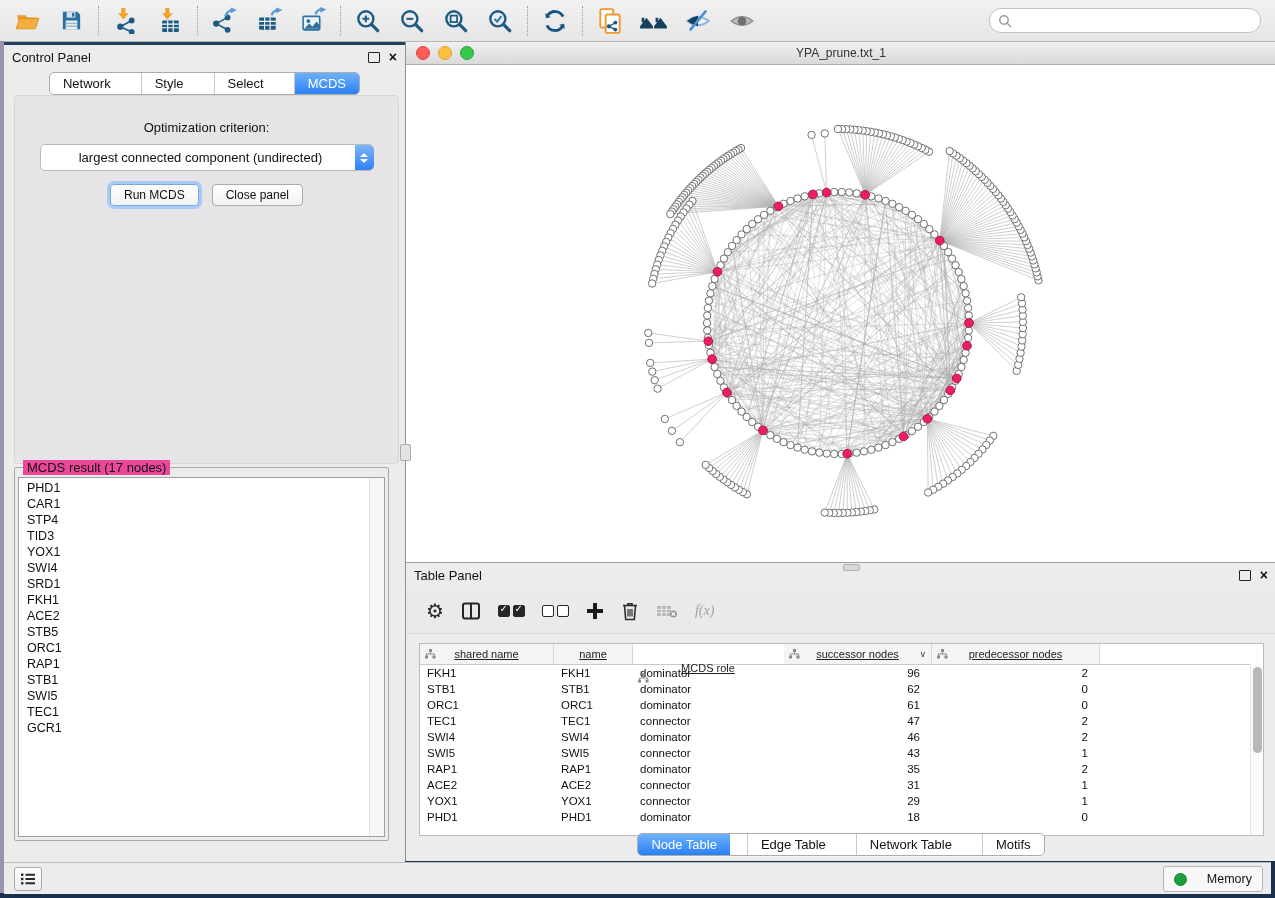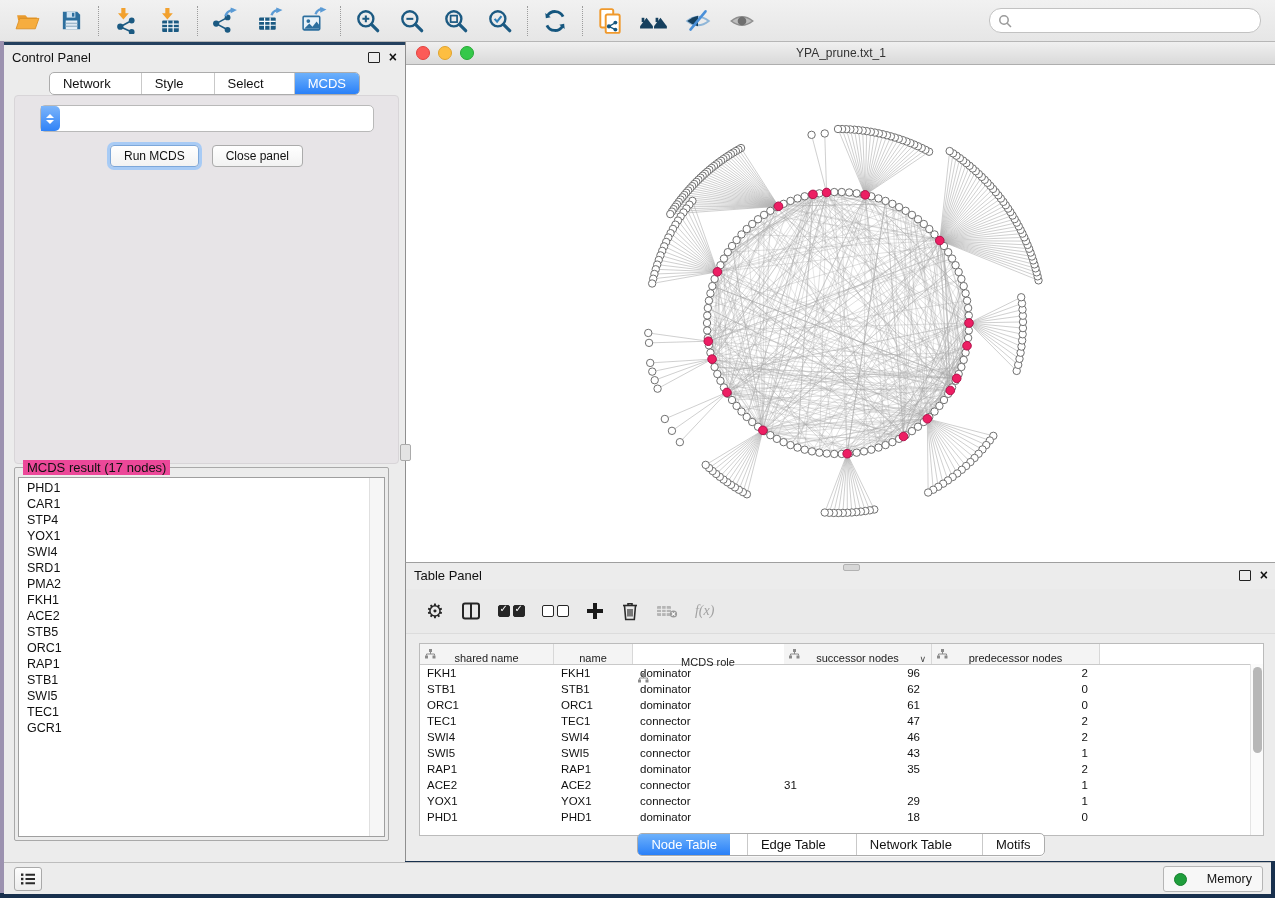--- a/index.html
+++ b/index.html
@@ -73,22 +73,22 @@
               padding-left:20px;border-bottom:1px solid #dcdcdc;background:#eaeaea;}
   .tp-ic{display:flex;align-items:center;justify-content:center;cursor:pointer;}
   .gear-glyph{font-size:20px;color:#262626;line-height:1;}
   .cb{width:10px;height:10px;border:1.6px solid #262626;border-radius:2px;background:#fff;}
   .cb.on{background:#262626;position:relative;}
   .cb.on::after{content:"✓";position:absolute;left:0.5px;top:-3.5px;color:#fff;font-size:10px;}
   .cb-pair{display:flex;gap:3px;}
   .fx{font-family:"Liberation Serif",serif;font-style:italic;font-size:14px;color:#a2a2a2;cursor:default;}
   .tbl{position:absolute;left:13px;right:12px;top:80px;height:191px;background:#fff;border:1px solid #bbb;overflow:hidden;}
   .tbl-head{display:flex;height:20px;border-bottom:1px solid #c9c9c9;}
-  .th{position:relative;display:flex;align-items:flex-end;justify-content:center;background:#f4f4f4;
-      border-right:1px solid #d8d8d8;font-size:11px;color:#222;cursor:pointer;box-sizing:border-box;}
+  .th{position:relative;display:flex;align-items:center;justify-content:center;background:#f4f4f4;
+      border-right:1px solid #d8d8d8;font-size:11px;color:#222;cursor:pointer;box-sizing:border-box;text-decoration:underline;}
   .th-ic{position:absolute;left:5px;top:5px;}
   .th-sort{position:absolute;right:5px;font-size:9px;color:#444;}
   .tbl-row{display:flex;height:16px;align-items:center;}
   .td{font-size:11.5px;color:#111;box-sizing:border-box;white-space:nowrap;overflow:hidden;}
   .tbl-scroll{position:absolute;right:0;top:20px;bottom:0;width:12px;background:#fbfbfb;border-left:1px solid #e4e4e4;}
   .tbl-thumb{position:absolute;right:1px;top:3px;width:9px;height:86px;background:#b7b7b7;border-radius:5px;}
   .tbl-tabs-row{position:absolute;left:0;right:0;bottom:5px;display:flex;justify-content:center;}
   
   .status-bar{position:absolute;left:4px;top:862px;width:1267px;height:31px;background:#ececec;border-top:1px solid #bdbdbd;}
   .list-btn{position:absolute;left:10px;top:4px;width:26px;height:22px;background:linear-gradient(#fdfdfd,#ededed);
@@ -270,42 +270,44 @@
     </div>
     <div class="cp-tabs-row">
       <div class="seg" id="cp-tabs">
           <div class="seg-t">Network</div>
           <div class="seg-t">Style</div>
           <div class="seg-t">Select</div>
           <div class="seg-t sel">MCDS</div>
         </div>
     </div>
     <div class="cp-inner">
+      <div class="opt-label">Optimization criterion:</div>
       <div class="dropdown">
+        <span class="dd-val">largest connected component (undirected)</span>
         <span class="dd-cap">
             <i class="dd-up"></i>
             <i class="dd-dn"></i>
           </span>
       </div>
       <div class="btn-row">
         <button class="btn default">Run MCDS</button>
         <button class="btn">Close panel</button>
       </div>
     </div>
     <div class="groupbox">
       <span class="group-legend">MCDS result (17 nodes)</span>
       <div class="mcds-list-wrap">
         <div class="mcds-list" id="mcds-list">
             <div class="mcds-item">PHD1</div>
             <div class="mcds-item">CAR1</div>
             <div class="mcds-item">STP4</div>
+            <div class="mcds-item">TID3</div>
             <div class="mcds-item">YOX1</div>
             <div class="mcds-item">SWI4</div>
             <div class="mcds-item">SRD1</div>
-            <div class="mcds-item">PMA2</div>
             <div class="mcds-item">FKH1</div>
             <div class="mcds-item">ACE2</div>
             <div class="mcds-item">STB5</div>
             <div class="mcds-item">ORC1</div>
             <div class="mcds-item">RAP1</div>
             <div class="mcds-item">STB1</div>
             <div class="mcds-item">SWI5</div>
             <div class="mcds-item">TEC1</div>
             <div class="mcds-item">GCR1</div>
           </div>
@@ -1387,21 +1389,21 @@
             <div class="td" style="width: 134px; text-align: left; padding: 0px 0px 0px 7px;">RAP1</div>
             <div class="td" style="width: 79px; text-align: left; padding: 0px 0px 0px 7px;">RAP1</div>
             <div class="td" style="width: 151px; text-align: left; padding: 0px 0px 0px 7px;">dominator</div>
             <div class="td" style="width: 148px; text-align: right; padding: 0px 12px 0px 0px;">35</div>
             <div class="td" style="width: 168px; text-align: right; padding: 0px 12px 0px 0px;">2</div>
           </div>
           <div class="tbl-row">
             <div class="td" style="width: 134px; text-align: left; padding: 0px 0px 0px 7px;">ACE2</div>
             <div class="td" style="width: 79px; text-align: left; padding: 0px 0px 0px 7px;">ACE2</div>
             <div class="td" style="width: 151px; text-align: left; padding: 0px 0px 0px 7px;">connector</div>
-            <div class="td" style="width: 148px; padding: 0px 12px 0px 0px;">31</div>
+            <div class="td" style="width: 148px; text-align: right; padding: 0px 12px 0px 0px;">31</div>
             <div class="td" style="width: 168px; text-align: right; padding: 0px 12px 0px 0px;">1</div>
           </div>
           <div class="tbl-row">
             <div class="td" style="width: 134px; text-align: left; padding: 0px 0px 0px 7px;">YOX1</div>
             <div class="td" style="width: 79px; text-align: left; padding: 0px 0px 0px 7px;">YOX1</div>
             <div class="td" style="width: 151px; text-align: left; padding: 0px 0px 0px 7px;">connector</div>
             <div class="td" style="width: 148px; text-align: right; padding: 0px 12px 0px 0px;">29</div>
             <div class="td" style="width: 168px; text-align: right; padding: 0px 12px 0px 0px;">1</div>
           </div>
           <div class="tbl-row">

